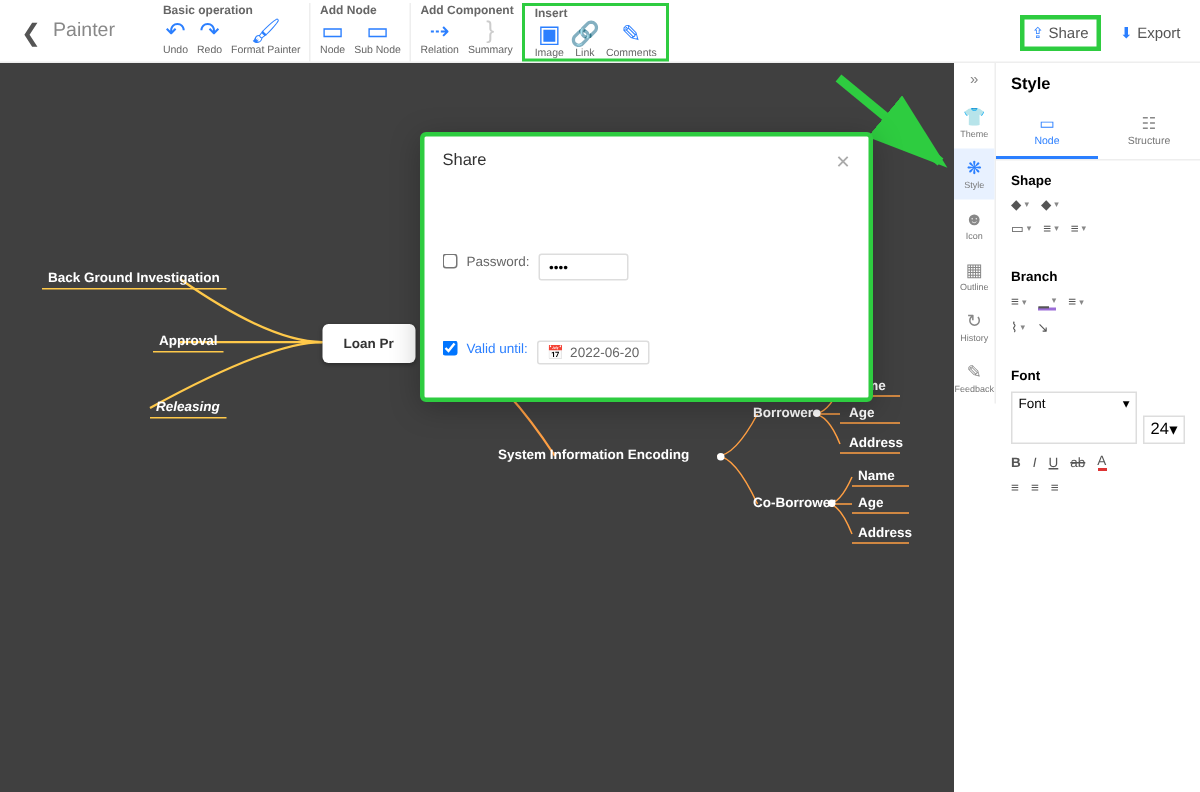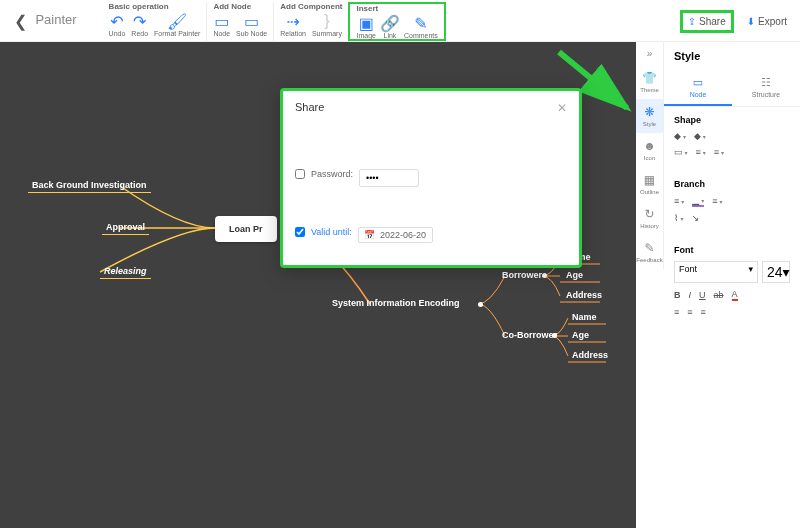--- a/index.html
+++ b/index.html
@@ -52,21 +52,21 @@
 .rp-tab .lbl { font-size: 7px; color: #777; margin-top: 2px; }
 .rp-tab.active { border-bottom: 2px solid #2b7fff; }
 .rp-tab.active .lbl { color: #2b7fff; }
 .rp-section { padding: 8px 10px; }
 .rp-stitle { font-size: 9px; font-weight: bold; margin-bottom: 6px; }
 .rp-row { display: flex; gap: 8px; margin-bottom: 6px; }
 .rp-ctrl { display: flex; align-items: center; gap: 2px; font-size: 9px; color: #555; cursor: pointer; }
 .rp-ctrl .dd { font-size: 6px; color: #888; }
 .rp-ctrl.purple-underline { border-bottom: 2px solid #9b6dd7; }
 .rp-font-row { display: flex; gap: 4px; }
-.rp-font-row select, .rp-font-row .numbox { font-size: 14px; padding: 2px; border: 1px solid #ddd; }
+.rp-font-row select, .rp-font-row .numbox { font-size: 11px; padding: 2px; border: 1px solid #ddd; margin-top: 16px; }
 .rp-font-row .sel { flex: 1; display: flex; justify-content: space-between; padding: 2px 4px; border: 1px solid #ddd; font-size: 9px; }
 .rp-font-row .numbox { width: 28px; display: flex; justify-content: space-between; padding: 2px 4px; }
 
 
 .dialog { position: absolute; top: 88px; left: 280px; width: 302px; background: #fff; border-radius: 4px; box-shadow: 0 4px 20px rgba(0,0,0,0.25); border: 3px solid #2ecc40; z-index: 10; }
 .dlg-head { display: flex; justify-content: space-between; padding: 10px 12px; }
 .dlg-title { font-size: 11px; color: #333; }
 .dlg-close { font-size: 12px; color: #aaa; cursor: pointer; }
 .dlg-body { padding: 4px 12px 12px; }
 .dlg-label { font-size: 9px; color: #666; margin-bottom: 4px; }

